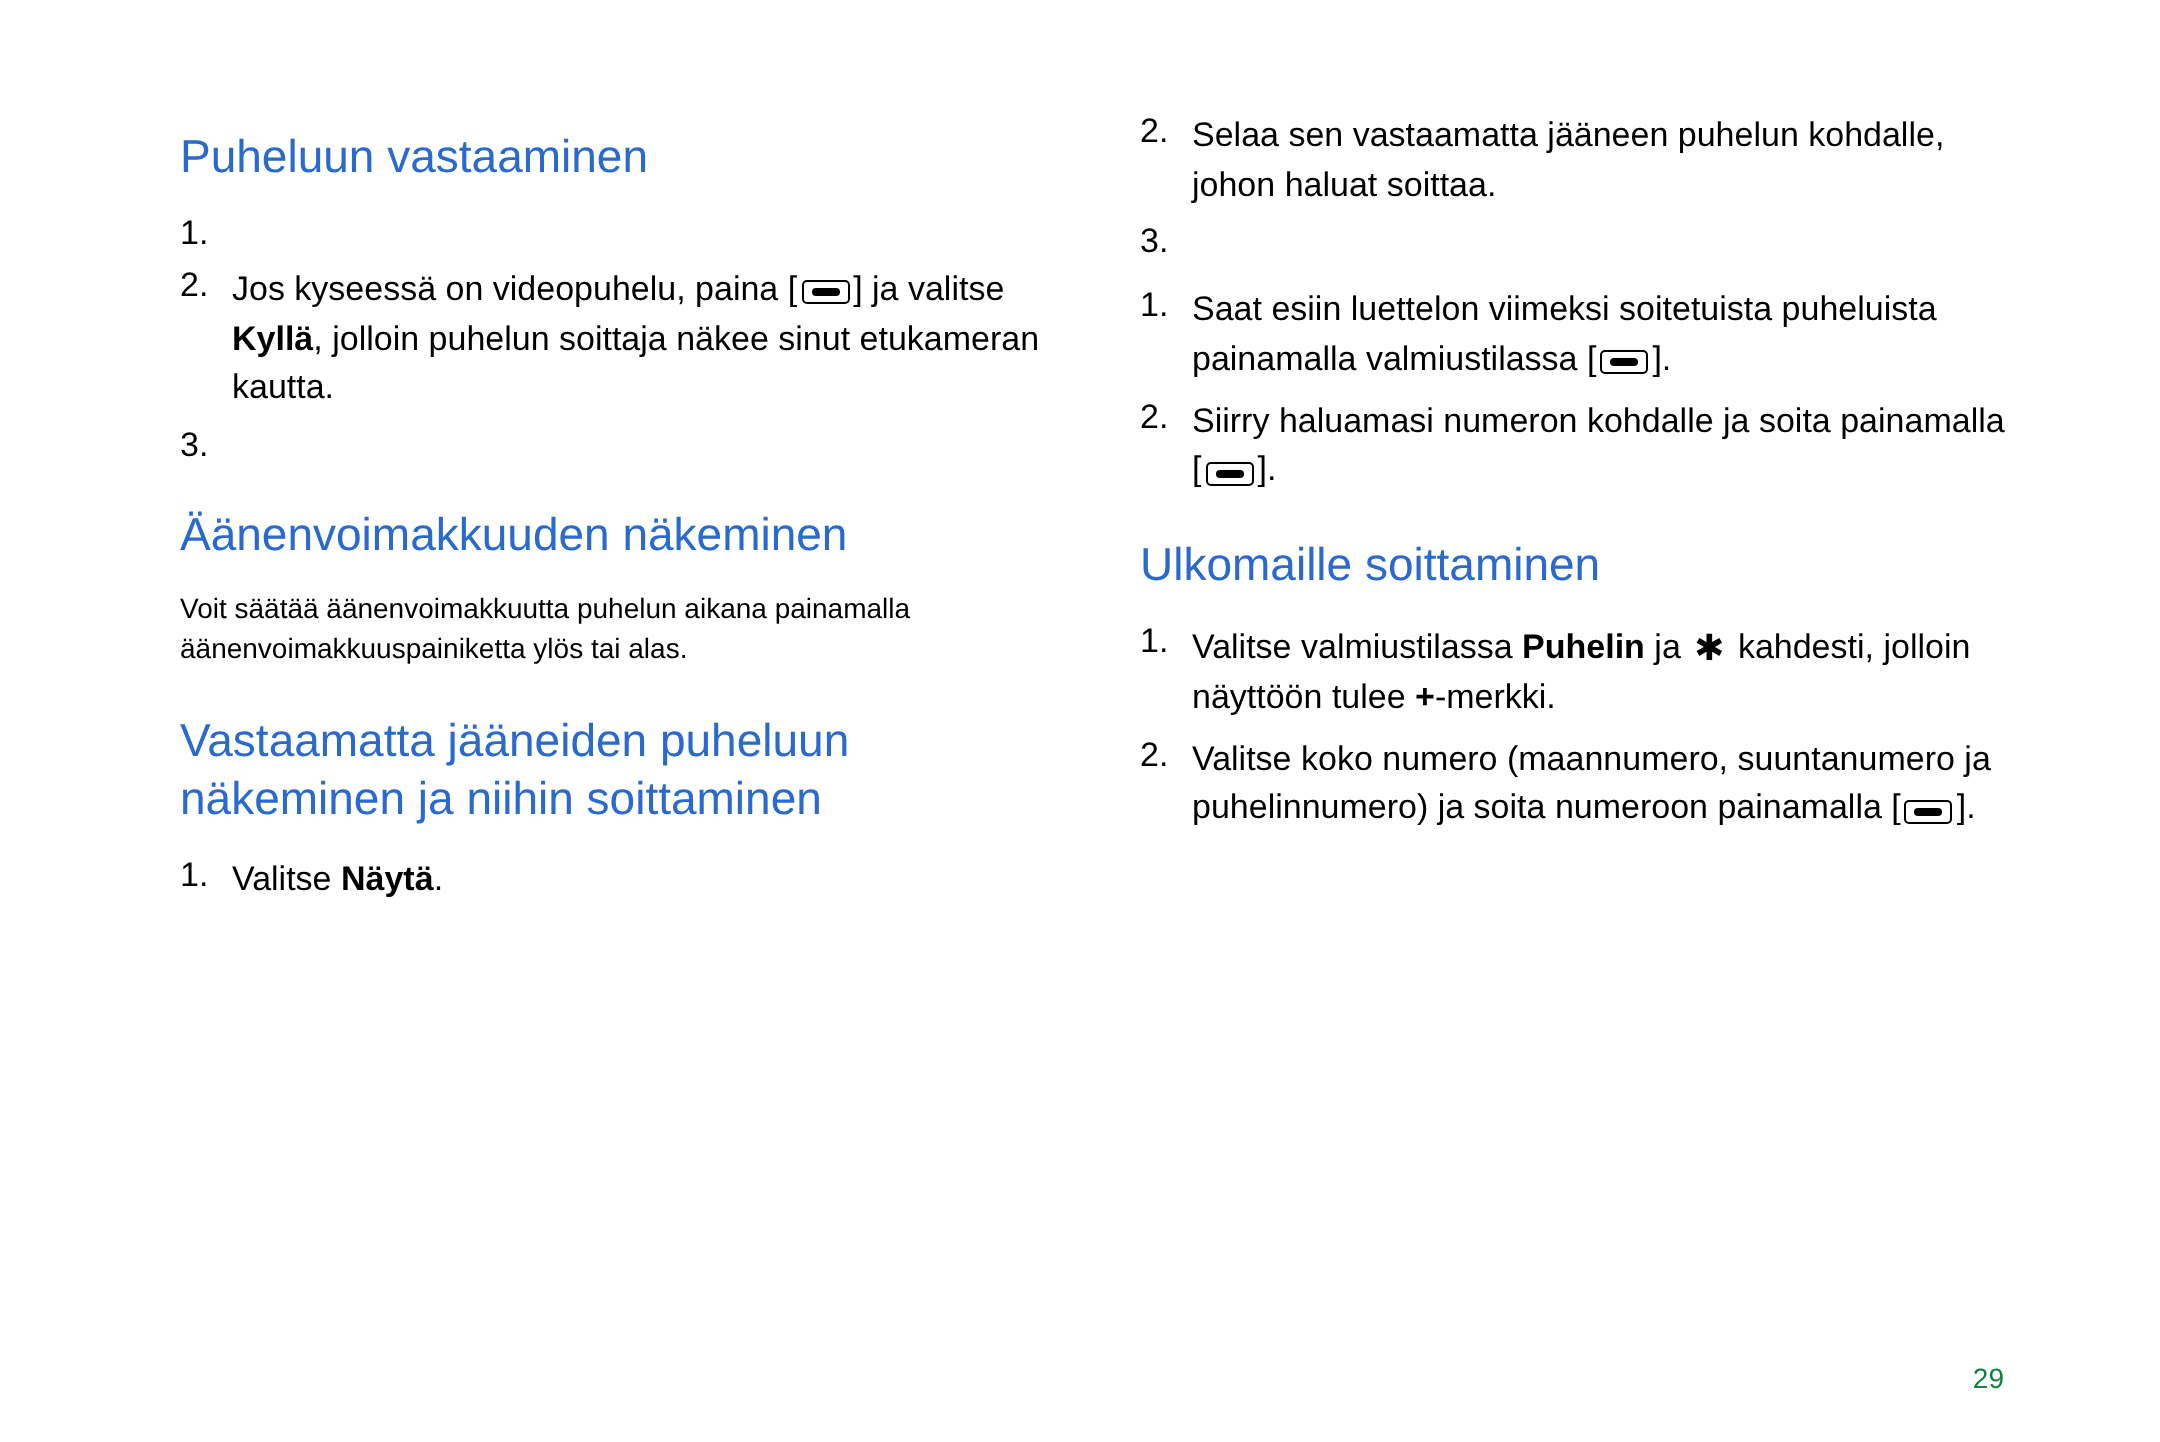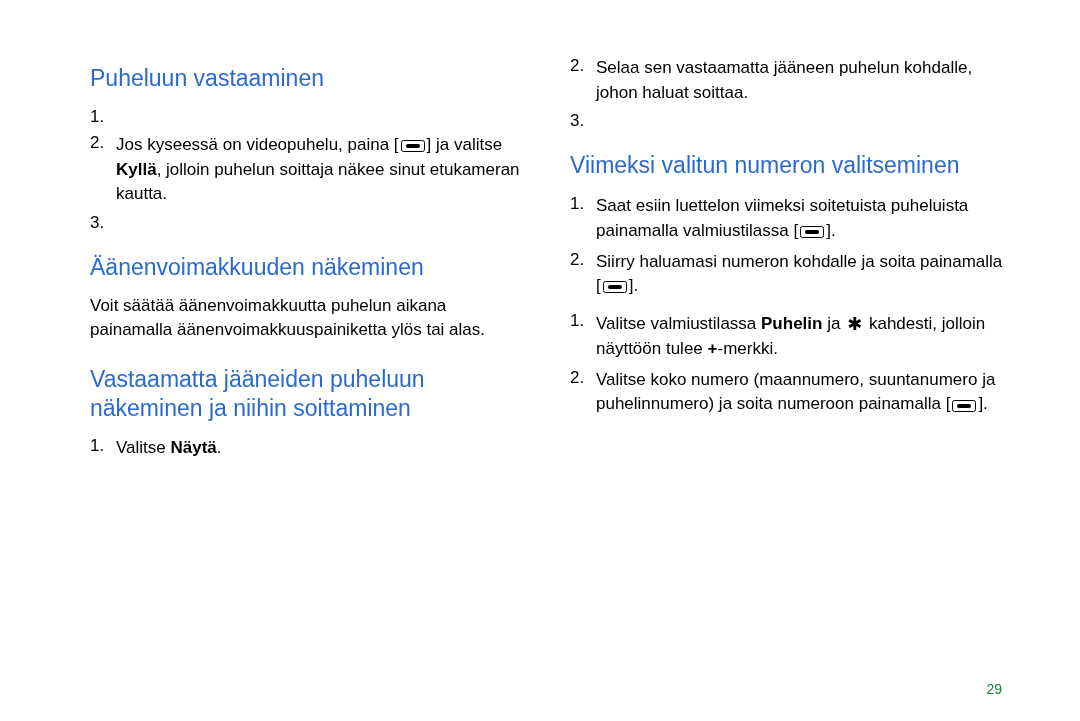--- a/index.html
+++ b/index.html
@@ -27,21 +27,21 @@
     flex-direction: column;
   }
   h2.section {
     color: #2a6ace;
     font-weight: 400;
     font-size: 23px;
     margin: 14px 0 8px 0;
     line-height: 1.25;
   }
   p.body, .list-text {
-    font-size: 17px;
+    font-size: 14px;
     line-height: 1.45;
     margin: 4px 0 8px 0;
     font-weight: 400;
   }
   ol.numlist {
     list-style: none;
     padding: 0;
     margin: 0;
   }
   ol.numlist > li {
@@ -128,38 +128,38 @@
     <ol class="numlist">
         <li>
           <span class="num">2.</span>
           <span class="txt">Selaa sen vastaamatta jääneen puhelun kohdalle, johon haluat soittaa.</span>
         </li>
         <li>
           <span class="num">3.</span>
         </li>
       </ol>
 
-    <h2 class="section">Viimeksi valitun numeron valitseminen</h2>
     <ol class="numlist">
         <li>
           <span class="num">1.</span>
           <span class="txt">Saat esiin luettelon viimeksi soitetuista puheluista painamalla valmiustilassa [<span class="key-icon"><svg width="24" height="12" viewBox="0 0 24 12">
                 <rect x="0.5" y="0.5" width="23" height="11" rx="2" ry="2" fill="none" stroke="#000" stroke-width="1"></rect>
                 <rect x="5" y="4" width="14" height="4" rx="2" ry="2" fill="#000"></rect>
               </svg></span>].</span>
         </li>
         <li>
           <span class="num">2.</span>
           <span class="txt">Siirry haluamasi numeron kohdalle ja soita painamalla [<span class="key-icon"><svg width="24" height="12" viewBox="0 0 24 12">
                 <rect x="0.5" y="0.5" width="23" height="11" rx="2" ry="2" fill="none" stroke="#000" stroke-width="1"></rect>
                 <rect x="5" y="4" width="14" height="4" rx="2" ry="2" fill="#000"></rect>
               </svg></span>].</span>
         </li>
       </ol>
 
+    <h2 class="section">Ulkomaille soittaminen</h2>
     <ol class="numlist">
         <li>
           <span class="num">1.</span>
           <span class="txt">Valitse valmiustilassa <span class="bold">Puhelin</span> ja <span class="star-icon">✱</span> kahdesti, jolloin näyttöön tulee <span class="bold">+</span>-merkki.</span>
         </li>
         <li>
           <span class="num">2.</span>
           <span class="txt">Valitse koko numero (maannumero, suuntanumero ja puhelinnumero) ja soita numeroon painamalla [<span class="key-icon"><svg width="24" height="12" viewBox="0 0 24 12">
                 <rect x="0.5" y="0.5" width="23" height="11" rx="2" ry="2" fill="none" stroke="#000" stroke-width="1"></rect>
                 <rect x="5" y="4" width="14" height="4" rx="2" ry="2" fill="#000"></rect>

